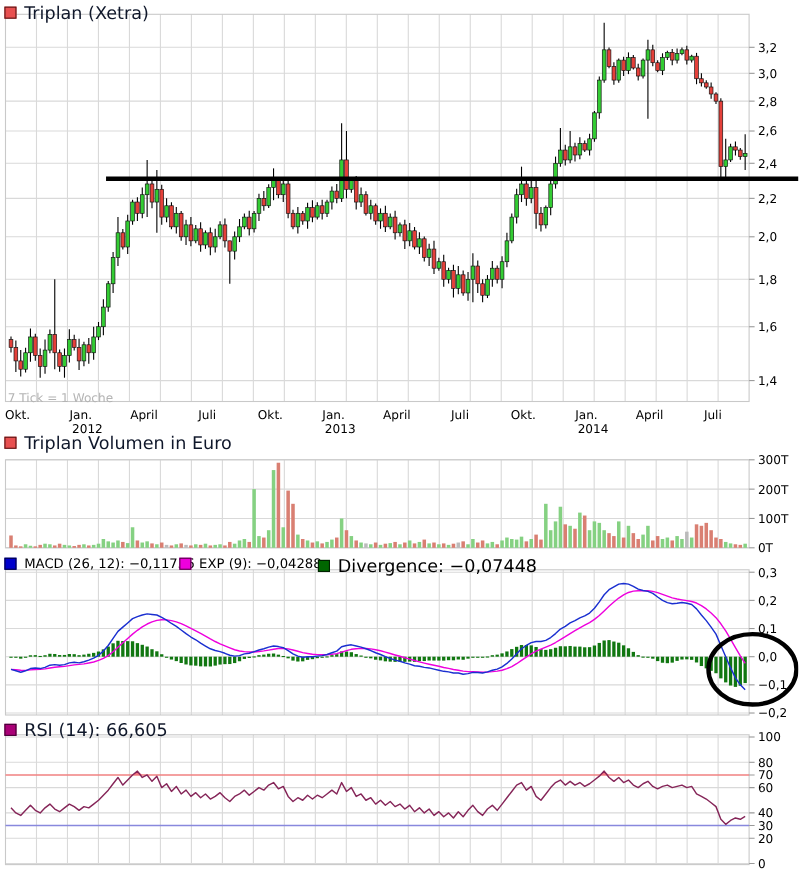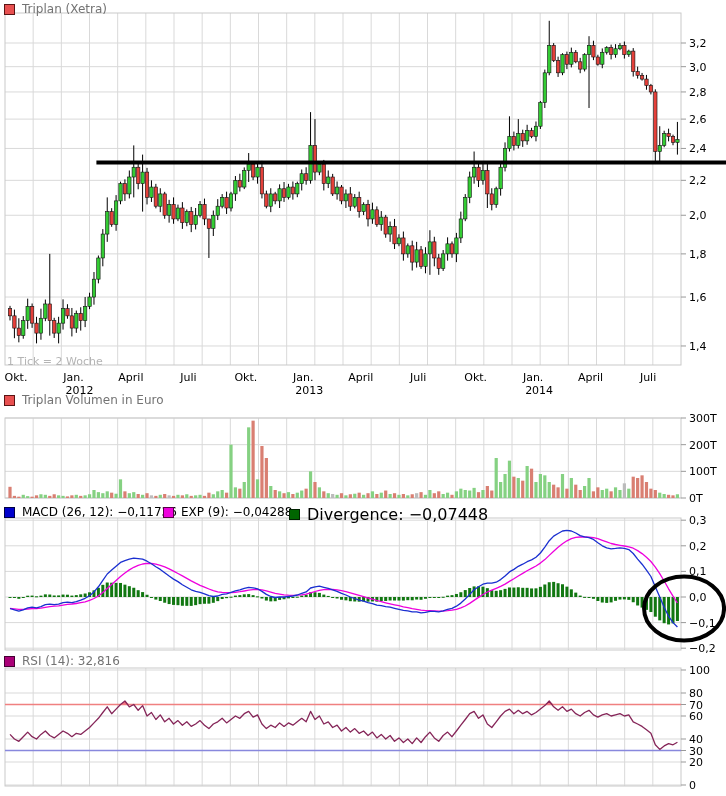--- a/index.html
+++ b/index.html
@@ -1,21 +1,21 @@
 <!DOCTYPE html>
 <html><head>
 <meta charset="utf-8">
 <style>
   html,body{margin:0;padding:0;background:#fff;}
   #wrap{position:relative;width:726px;height:796px;background:#fff;
         font-family:"DejaVu Sans",sans-serif;overflow:hidden;}
   svg{position:absolute;left:0;top:0;}
   svg text{font-family:"DejaVu Sans",sans-serif;fill:#000;}
   .legend{position:absolute;display:flex;align-items:center;gap:7px;
-          font-size:12px;color:#737373;white-space:nowrap;justify-content:center;}
+          font-size:16px;color:#0f172a;white-space:nowrap;justify-content:center;}
   .sq{display:inline-block;width:9px;height:9px;border:1px solid #333;}
   .note{position:absolute;font-size:11px;color:#b4b4b4;}
   .abs{position:absolute;display:flex;align-items:center;gap:7px;}
 </style>
 </head>
 <body>
 
 <div id="wrap">
 
   <svg id="chart-svg" width="726" height="796">
@@ -829,21 +829,21 @@
       <text x="539.14" y="394" font-size="11" text-anchor="middle">2014</text>
       <text x="590.6" y="381" font-size="11" text-anchor="middle">April</text>
       <text x="648.06" y="381" font-size="11" text-anchor="middle">Juli</text>
     </svg>
 
   <div class="legend" style="left:4px;top:2px">
     <span class="sq" style="background:#e85050;border-color:#5a1414"></span>
     <span>Triplan (Xetra)</span>
   </div>
 
-  <div class="note" style="left:7px;top:355px">1 Tick = 2 Woche</div>
+  <div class="note" style="left:7px;top:355px">7 Tick = 1 Woche</div>
 
   <div class="legend" style="left:4px;top:393px">
     <span class="sq" style="background:#e85050;border-color:#5a1414"></span>
     <span>Triplan Volumen in Euro</span>
   </div>
 
   <div>
     <div class="abs" style="left:4px;top:505px">
       <span class="sq" style="background:#0000cc;border-color:#000044"></span>
       <span style="font-size:12px">MACD (26, 12): −0,11736</span>
@@ -853,16 +853,16 @@
       <span style="font-size:12px">EXP (9): −0,04288</span>
     </div>
     <div class="abs" style="left:289px;top:505px">
       <span class="sq" style="background:#006600;border-color:#002200"></span>
       <span style="font-size:16px">Divergence: −0,07448</span>
     </div>
   </div>
 
   <div class="legend" style="left:4px;top:654px">
     <span class="sq" style="background:#aa0077;border-color:#440033"></span>
-    <span>RSI (14): 32,816</span>
+    <span>RSI (14): 66,605</span>
   </div>
 
 </div>
 
 </body></html>

